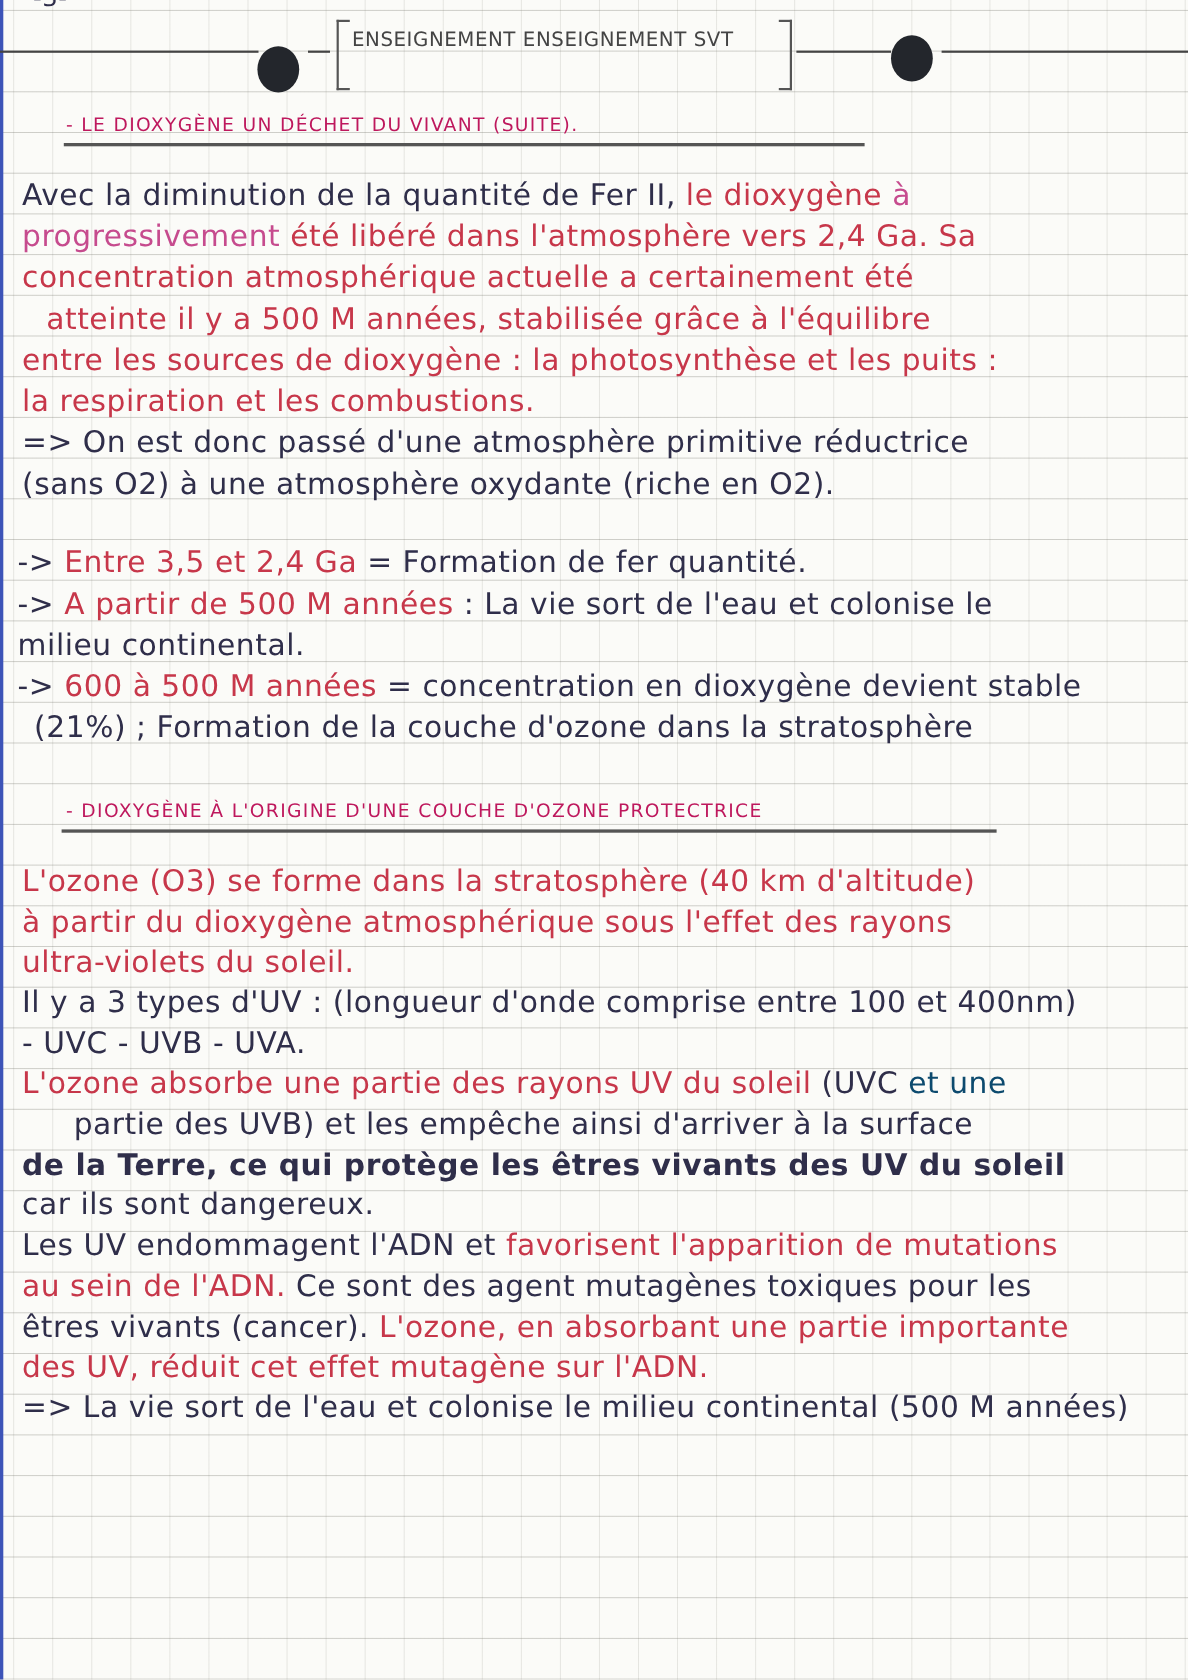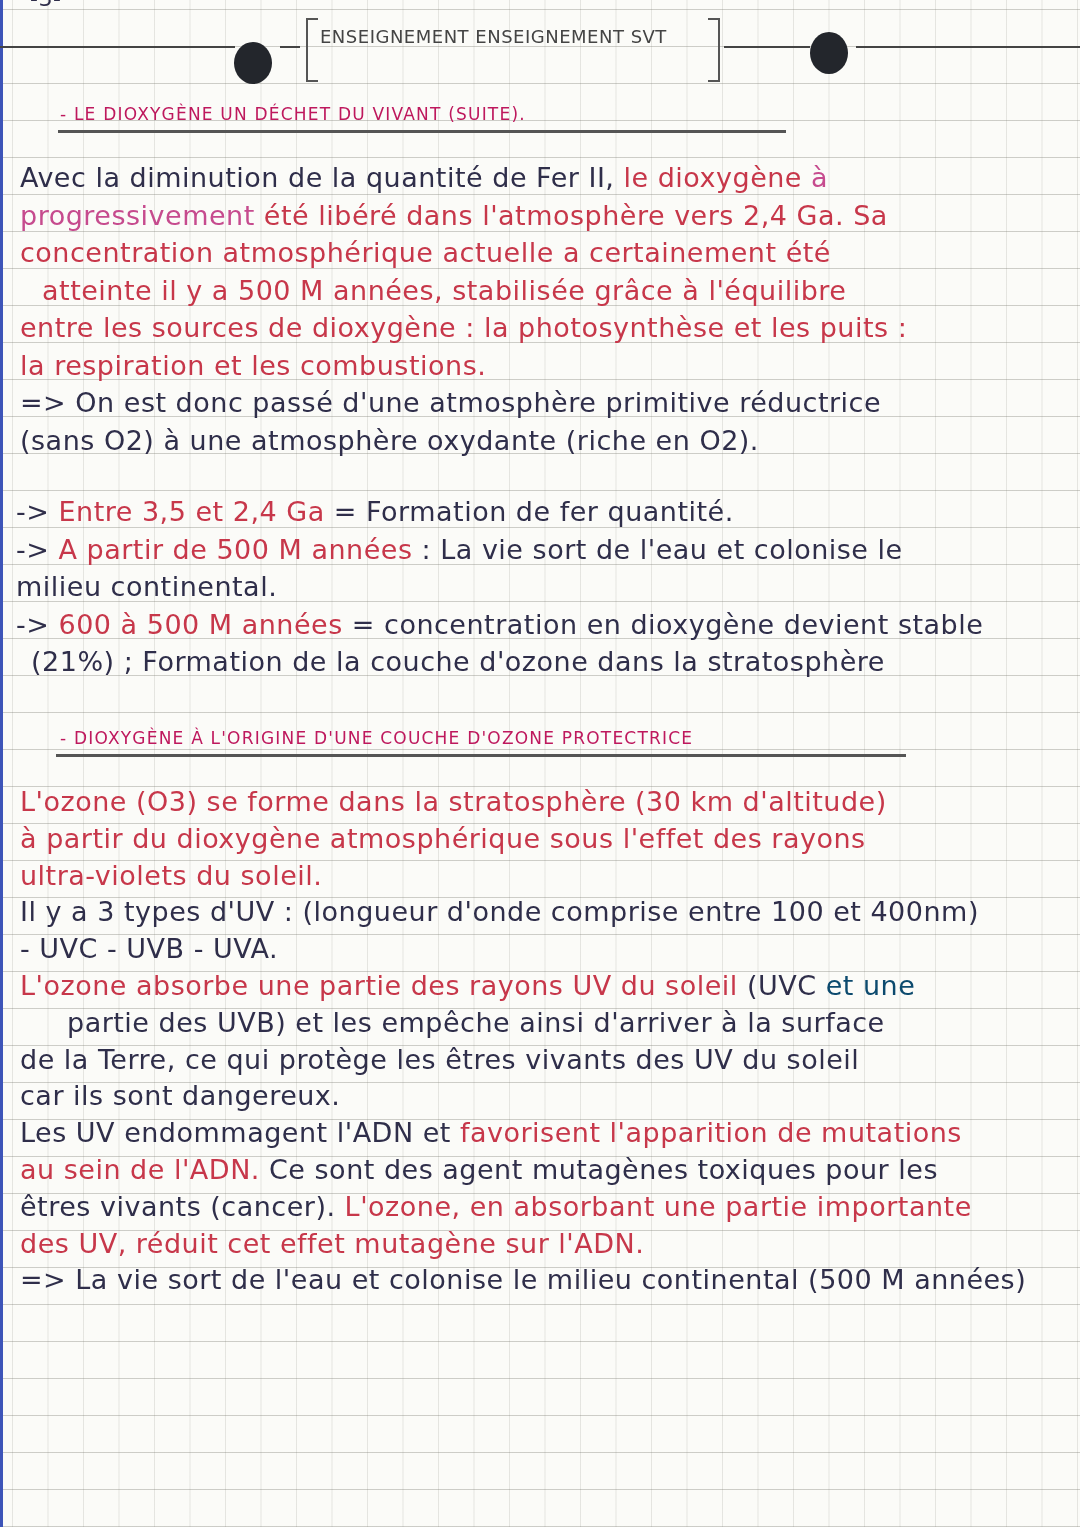--- a/index.html
+++ b/index.html
@@ -68,27 +68,27 @@
     <div class="ink line" style="left: 16px; top: 533.5px;"><span class="dark">-&gt; </span><span class="red">A partir de 500 M années</span><span class="dark"> : La vie sort de l'eau et colonise le</span></div>
     <div class="ink line" style="left: 16px; top: 571px;"><span class="dark">milieu continental.</span></div>
     <div class="ink line" style="left: 16px; top: 608.5px;"><span class="dark">-&gt; </span><span class="red">600 à 500 M années</span><span class="dark"> = concentration en dioxygène devient stable</span></div>
     <div class="ink line" style="left: 16px; top: 646px; margin-left: 15px;"><span class="dark">(21%)  ;  Formation de la couche d'ozone dans la stratosphère</span></div>
   </div>
 
 <div class="ink section-title" style="left:60px; top:728px;">- DIOXYGÈNE À L'ORIGINE D'UNE COUCHE D'OZONE PROTECTRICE</div>
 <div class="underline-bar" style="left:56px; top:754px; width:850px;"></div>
 
 <div id="s2p">
-    <div class="ink line" style="left: 20px; top: 786px;"><span class="red">L'ozone (O3) se forme dans la stratosphère (30 km d'altitude)</span></div>
+    <div class="ink line" style="left: 20px; top: 786px;"><span class="red">L'ozone (O3) se forme dans la stratosphère (40 km d'altitude)</span></div>
     <div class="ink line" style="left: 20px; top: 822.8px;"><span class="red">à partir du dioxygène atmosphérique sous l'effet des rayons</span></div>
     <div class="ink line" style="left: 20px; top: 859.6px;"><span class="red">ultra-violets du soleil.</span></div>
     <div class="ink line" style="left: 20px; top: 896.4px;"><span class="dark">Il y a 3 types d'UV : (longueur d'onde comprise entre 100 et 400nm)</span></div>
     <div class="ink line" style="left: 20px; top: 933.2px;"><span class="dark">- UVC   - UVB   - UVA.</span></div>
     <div class="ink line" style="left: 20px; top: 970px;"><span class="red">L'ozone absorbe une partie des rayons UV du soleil </span><span class="dark">(UVC </span><span class="blue">et une</span></div>
     <div class="ink line" style="left: 20px; top: 1006.8px; margin-left: 47px;"><span class="dark">partie des UVB) et les empêche ainsi d'arriver à la surface</span></div>
-    <div class="ink line" style="left: 20px; top: 1043.6px;"><span class="dark">de la Terre, ce qui protège les êtres vivants des UV du soleil</span></div>
+    <div class="ink line" style="left: 20px; top: 1043.6px; font-weight: bold;"><span class="dark">de la Terre, ce qui protège les êtres vivants des UV du soleil</span></div>
     <div class="ink line" style="left: 20px; top: 1080.4px;"><span class="dark">car ils sont dangereux.</span></div>
     <div class="ink line" style="left: 20px; top: 1117.2px;"><span class="dark">Les UV endommagent l'ADN et </span><span class="red">favorisent l'apparition de mutations</span></div>
     <div class="ink line" style="left: 20px; top: 1154px;"><span class="red">au sein de l'ADN. </span><span class="dark">Ce sont des agent mutagènes toxiques pour les</span></div>
     <div class="ink line" style="left: 20px; top: 1190.8px; text-align: right;"><span class="dark">êtres vivants (cancer). </span><span class="red">L'ozone, en absorbant une partie importante</span></div>
     <div class="ink line" style="left: 20px; top: 1227.6px;"><span class="red">des UV, réduit cet effet mutagène sur l'ADN.</span></div>
     <div class="ink line" style="left: 20px; top: 1264.4px;"><span class="dark">=&gt; La vie sort de l'eau et colonise le milieu continental (500 M années)</span></div>
   </div>
 
 </body></html>

